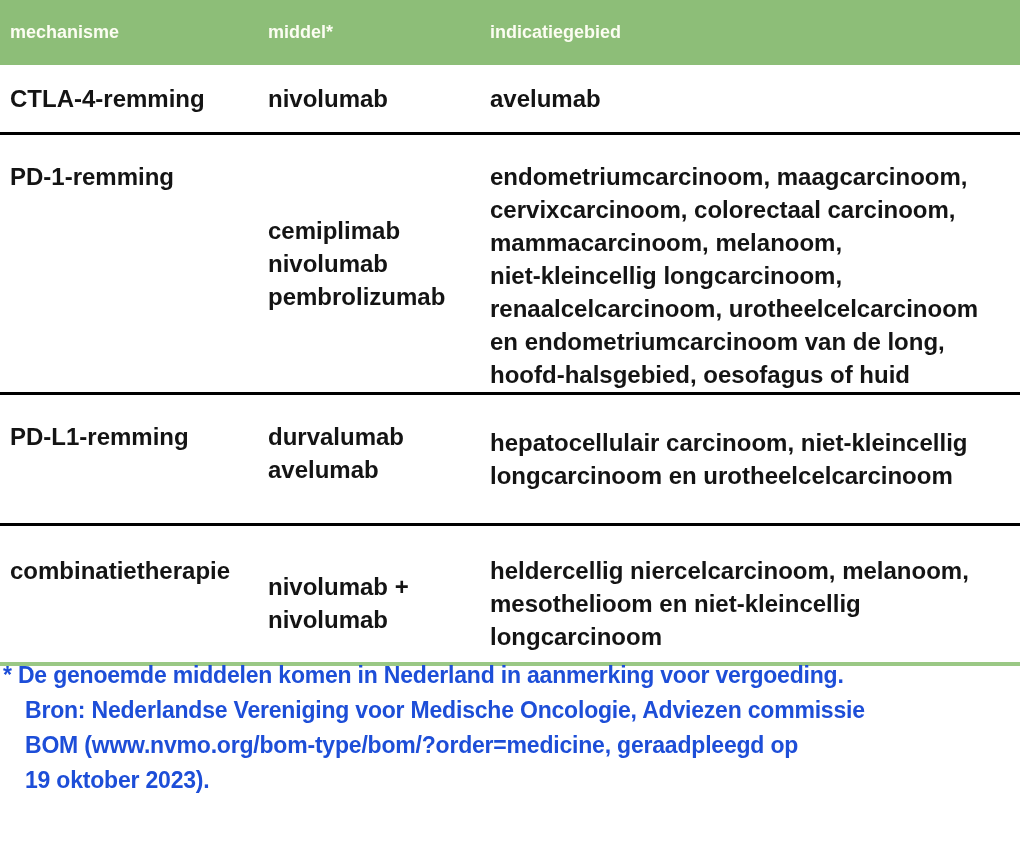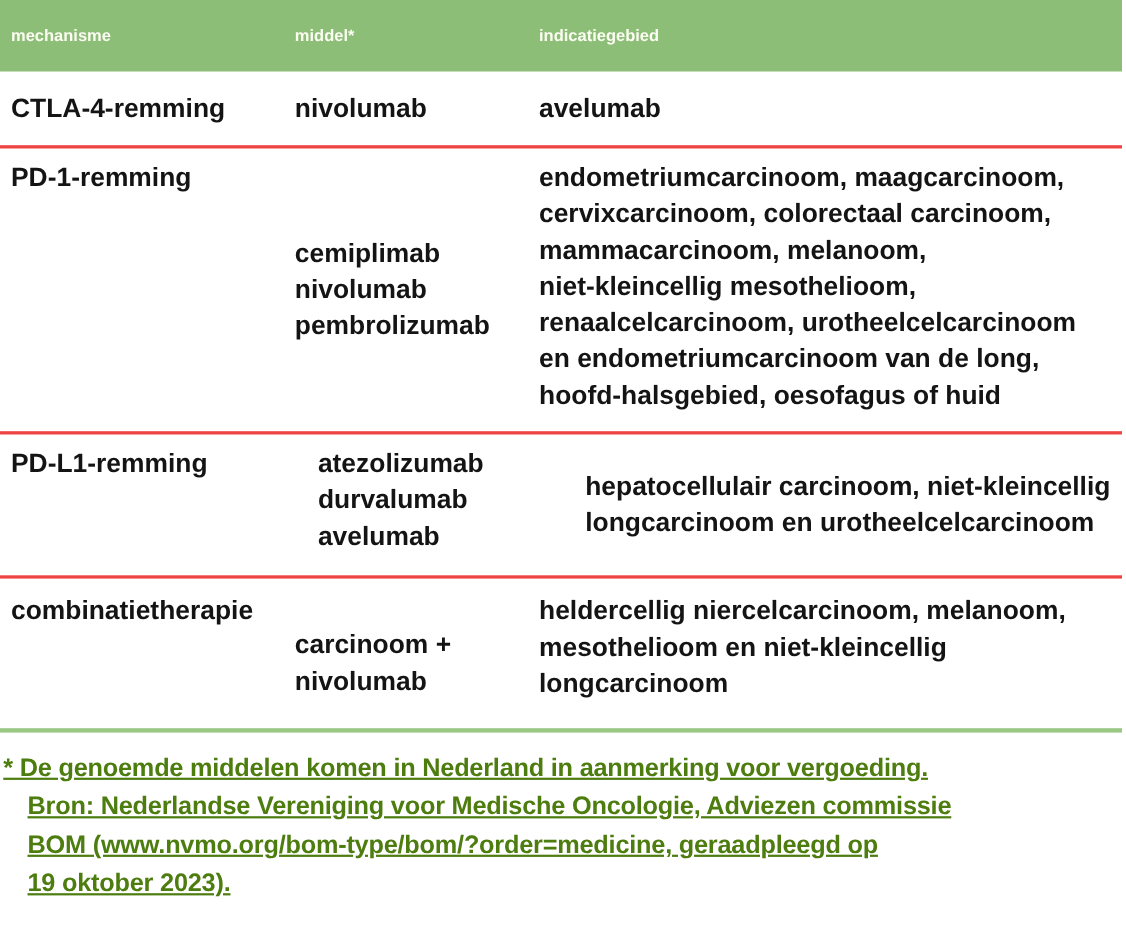--- a/index.html
+++ b/index.html
@@ -17,43 +17,42 @@
     display:grid;
     grid-template-columns:258px 222px 530px;
     padding-left:10px;
     box-sizing:border-box;
   }
   .header-row {
     top:0; height:65px;
     background:#8dbe78;
     align-items:center;
     color:#fcfdf2;
-    font-size:15px;
+    font-size:18px;
   }
-  .body-row { color:#141414; font-size:24px; line-height:33px; border-bottom:3px solid #ef4444; }
+  .body-row { color:#141414; font-size:24px; line-height:33px; border-bottom:3px solid #000000; }
   .row-1 { top:65px;  height:70px;  align-items:center; }
   .row-2 { top:135px; height:260px; }
-  .row-3 { top:395px; height:131px;gap:21px; }
+  .row-3 { top:395px; height:131px; }
   .row-4 { top:529px; height:133px; border-bottom:none; }
   .cell { min-width:0; }
-  .v-top    { align-self:start; padding-top:10px; }
+  .v-top    { align-self:start; padding-top:25px; }
   .v-center { align-self:center; }
   .v-center-low { align-self:center; margin-top:14px; }
   .thick-line {
     position:absolute; top:662px; left:0;
     width:1020px; height:4px;
     background:#9ac885;
   }
   .footnote {
-    position:absolute; top:680px; left:3px;
+    position:absolute; top:658px; left:3px;
     width:1000px;
-    color:#4d7c0f;
+    color:#1d4ed8;
     font-size:23px; line-height:35px;
     letter-spacing:-0.2px;
-    text-decoration:underline;
   }
   .footnote div:not(:first-child) { padding-left:22px; }
 </style>
 </head>
 <body>
 
 <div class="page">
 
   <div class="row header-row">
     <div class="cell">mechanisme</div>
@@ -75,44 +74,43 @@
     <div class="cell v-top">PD-1-remming</div>
     <div class="cell v-center">
         <div>cemiplimab</div>
         <div>nivolumab</div>
         <div>pembrolizumab</div>
       </div>
     <div class="cell v-top">
         <div>endometriumcarcinoom, maagcarcinoom,</div>
         <div>cervixcarcinoom, colorectaal carcinoom,</div>
         <div>mammacarcinoom, melanoom,</div>
-        <div>niet-kleincellig mesothelioom,</div>
+        <div>niet-kleincellig longcarcinoom,</div>
         <div>renaalcelcarcinoom, urotheelcelcarcinoom</div>
         <div>en endometriumcarcinoom van de long,</div>
         <div>hoofd-halsgebied, oesofagus of huid</div>
       </div>
   </div>
 
   <div class="row body-row row-3">
     <div class="cell v-top">PD-L1-remming</div>
     <div class="cell v-top">
-        <div>atezolizumab</div>
         <div>durvalumab</div>
         <div>avelumab</div>
       </div>
     <div class="cell v-center">
         <div>hepatocellulair carcinoom, niet-kleincellig</div>
         <div>longcarcinoom en urotheelcelcarcinoom</div>
       </div>
   </div>
 
   <div class="row body-row row-4">
     <div class="cell v-top">combinatietherapie</div>
     <div class="cell v-center-low">
-        <div>carcinoom +</div>
+        <div>nivolumab +</div>
         <div>nivolumab</div>
       </div>
     <div class="cell v-top">
         <div>heldercellig niercelcarcinoom, melanoom,</div>
         <div>mesothelioom en niet-kleincellig</div>
         <div>longcarcinoom</div>
       </div>
   </div>
 
   <div class="thick-line"></div>

